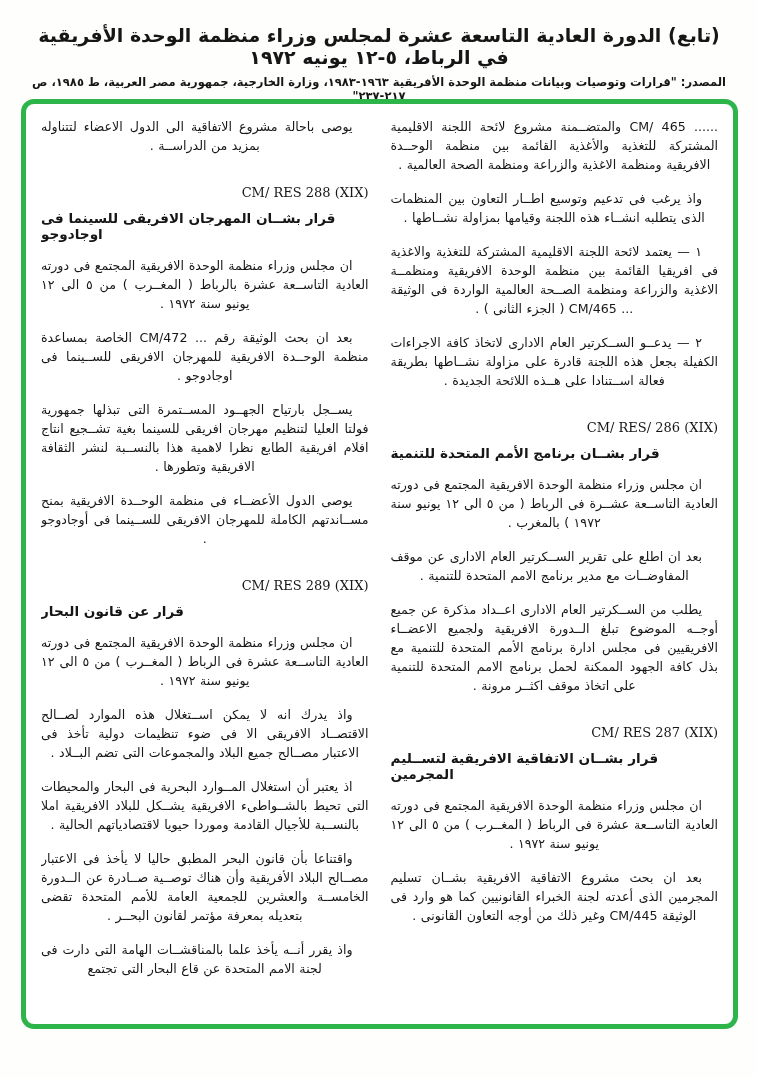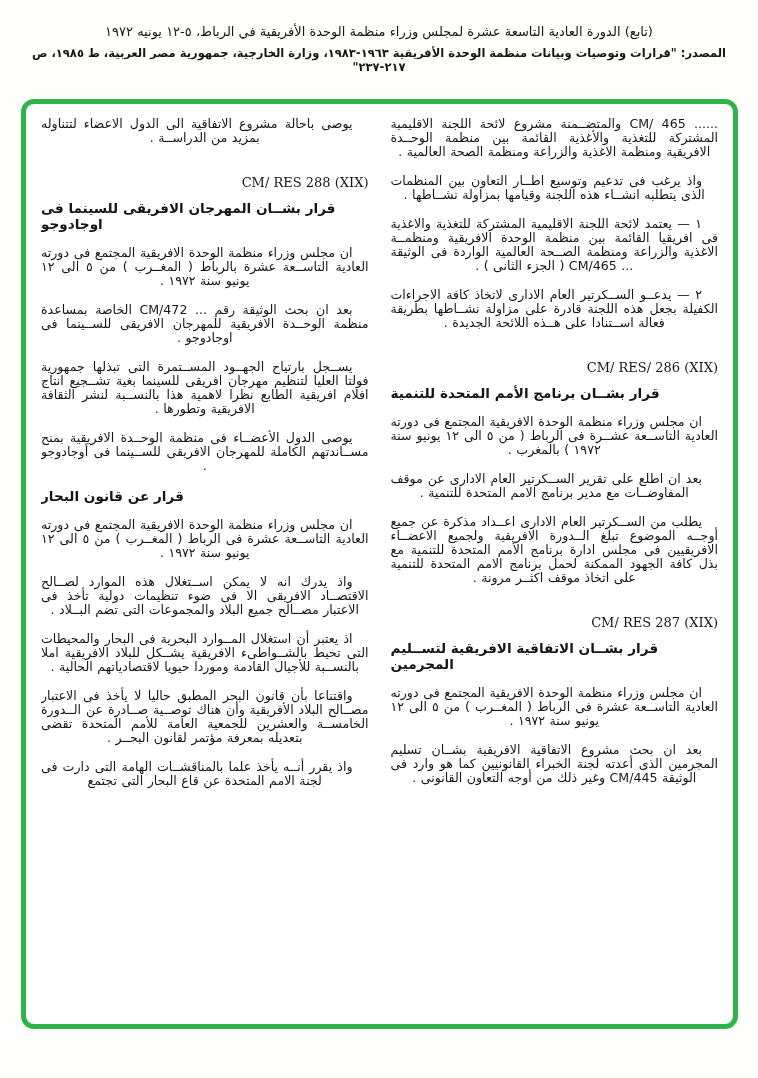--- a/index.html
+++ b/index.html
@@ -13,22 +13,22 @@
   }
 
   
   .page-header {
     position: absolute;
     top: 24px; left: 0; right: 0;
     text-align: center;
     direction: rtl;
   }
   .header-title {
-    font-size: 13px;
-    font-weight: normal;
+    font-size: 19px;
+    font-weight: bold;
     letter-spacing: 0;
     margin: 0 28px 7px;
   }
   .header-source {
     font-size: 11.5px;
     font-weight: bold;
     margin: 0 14px;
   }
 
   
@@ -52,21 +52,21 @@
     overflow: hidden;
   }
   .col { flex: 1 1 0; min-width: 0; overflow: hidden; }
 
   
   .para {
     direction: rtl;
     text-align: justify;
     text-align-last: center;
     font-size: 12.6px;
-    line-height: 14px;
+    line-height: 19px;
     margin: 0 0 15px 0;
     text-indent: 16px;
     word-spacing: 0.5px;
   }
   .para.no-indent { text-indent: 0; }
   .code {
     direction: ltr;
     text-align: right;
     font-family: "DejaVu Serif", serif;
     font-size: 13px;
@@ -123,20 +123,21 @@
     </section>
 
     <section class="col">
       <p class="para">يوصى باحالة مشروع الاتفاقية الى الدول الاعضاء لتتناوله بمزيد من الدراســة .</p>
       <p class="code gap-lg">CM/ RES 288 (XIX)</p>
       <h3 class="heading">قرار بشــان المهرجان الافريقى للسينما فى اوجادوجو</h3>
       <p class="para">ان مجلس وزراء منظمة الوحدة الافريقية المجتمع فى دورته العادية التاســعة عشرة بالرباط ( المغــرب ) من ٥ الى ١٢ يونيو سنة ١٩٧٢ .</p>
       <p class="para">بعد ان بحث الوثيقة رقم ... CM/472 الخاصة بمساعدة منظمة الوحــدة الافريقية للمهرجان الافريقى للســينما فى اوجادوجو .</p>
       <p class="para">يســجل بارتياح الجهــود المســتمرة التى تبذلها جمهورية فولتا العليا لتنظيم مهرجان افريقى للسينما بغية تشــجيع انتاج افلام افريقية الطابع نظرا لاهمية هذا بالنســبة لنشر الثقافة الافريقية وتطورها .</p>
       <p class="para">يوصى الدول الأعضــاء فى منظمة الوحــدة الافريقية بمنح مســاندتهم الكاملة للمهرجان الافريقى للســينما فى أوجادوجو .</p>
+      <p class="code gap-lg">CM/ RES 289 (XIX)</p>
       <h3 class="heading">قرار عن قانون البحار</h3>
       <p class="para">ان مجلس وزراء منظمة الوحدة الافريقية المجتمع فى دورته العادية التاســعة عشرة فى الرباط ( المغــرب ) من ٥ الى ١٢ يونيو سنة ١٩٧٢ .</p>
       <p class="para">واذ يدرك انه لا يمكن اســتغلال هذه الموارد لصــالح الاقتصــاد الافريقى الا فى ضوء تنظيمات دولية تأخذ فى الاعتبار مصــالح جميع البلاد والمجموعات التى تضم البــلاد .</p>
       <p class="para">اذ يعتبر أن استغلال المــوارد البحرية فى البحار والمحيطات التى تحيط بالشــواطىء الافريقية يشــكل للبلاد الافريقية املا بالنســبة للأجيال القادمة وموردا حيويا لاقتصادياتهم الحالية .</p>
       <p class="para">واقتناعا بأن قانون البحر المطبق حاليا لا يأخذ فى الاعتبار مصــالح البلاد الأفريقية وأن هناك توصــية صــادرة عن الــدورة الخامســة والعشرين للجمعية العامة للأمم المتحدة تقضى بتعديله بمعرفة مؤتمر لقانون البحــر .</p>
       <p class="para">واذ يقرر أنــه يأخذ علما بالمناقشــات الهامة التى دارت فى لجنة الامم المتحدة عن قاع البحار التى تجتمع</p>
     </section>
 
   </div>
 </main>

